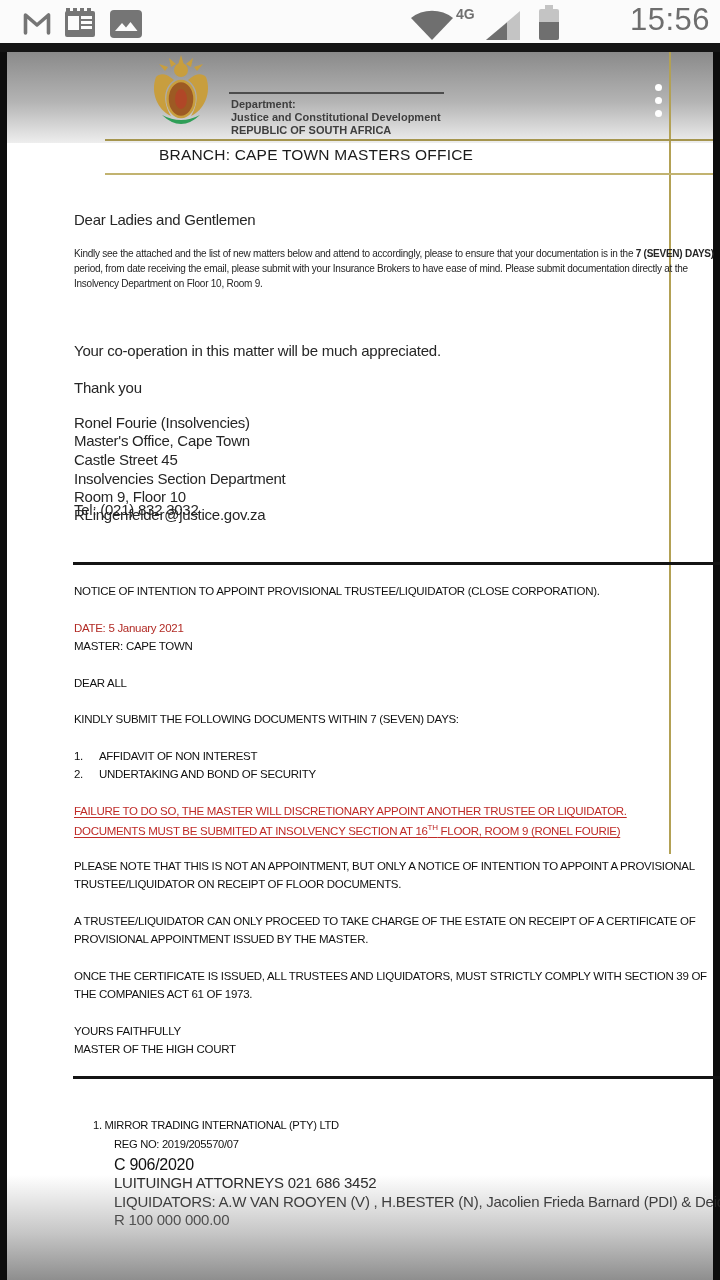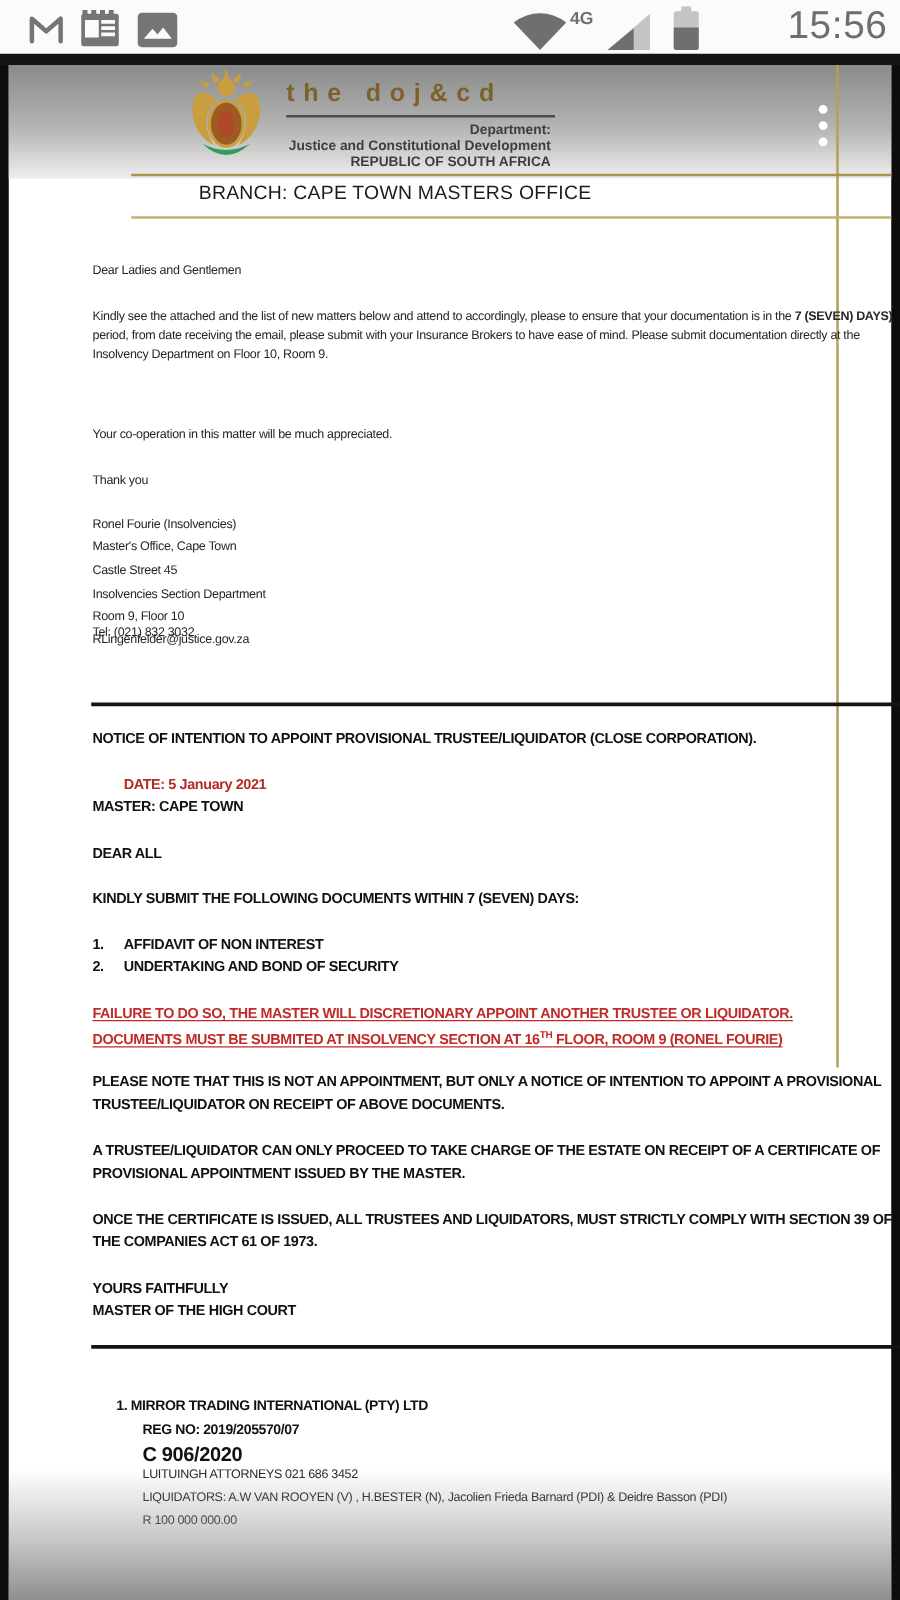--- a/index.html
+++ b/index.html
@@ -14,32 +14,32 @@
   .band{position:absolute;left:0;top:43px;width:720px;height:9px;background:#151515;}
   .edge{position:absolute;top:52px;bottom:0;width:7px;background:#0d0d0d;}
   .edge.l{left:0}.edge.r{right:0}
   
   .hdr{position:absolute;left:7px;right:7px;top:52px;height:91px;
        background:linear-gradient(180deg,#8a8a8a 0%,#b4b4b4 55%,#eeeeee 100%);}
   .brand{position:absolute;left:222px;top:12px;font-size:20px;font-weight:700;
          letter-spacing:7px;color:#7c6228;}
   .brandline{position:absolute;left:222px;top:40px;width:215px;height:2px;background:#4c4c4c;}
   .dept{position:absolute;left:224px;top:46px;font-size:11px;font-weight:700;
-        color:#3e3e3e;line-height:13px;white-space:nowrap;text-align:right;}
+        color:#3e3e3e;line-height:13px;white-space:nowrap;}
   .dots{position:absolute;left:648px;top:32px;width:10px;}
   .dots i{display:block;width:7px;height:7px;border-radius:50%;background:#fff;margin:0 0 6px 0;}
   .oliv-v{position:absolute;left:669px;top:52px;width:2px;height:802px;background:#b3a155;}
   .oliv-h1{position:absolute;left:105px;top:139px;width:608px;height:2px;background:#a5954e;}
   .oliv-h2{position:absolute;left:105px;top:173px;width:608px;height:2px;background:#c2b370;}
   .branch{position:absolute;left:159px;top:146px;font-size:15.5px;color:#1b1b1b;letter-spacing:.2px;white-space:nowrap;}
   
   .ln{position:absolute;left:74px;white-space:nowrap;}
-  .rg{font-size:10px;letter-spacing:-.25px;color:#262626;}
-  .cb{font-size:11.5px;letter-spacing:-.3px;font-weight:700;color:#111;}
-  .red{color:#b22b25;margin-left:25px;}
+  .rg{font-size:15px;letter-spacing:-.25px;color:#262626;}
+  .cb{font-size:11.5px;letter-spacing:-.3px;font-weight:400;color:#111;}
+  .red{color:#b22b25;}
   .fail{color:#bf2b28;text-decoration:underline;text-underline-offset:2px;}
   .para{position:absolute;left:74px;top:246px;width:646px;font-size:10px;
         letter-spacing:-.25px;color:#262626;line-height:15px;white-space:normal;}
   .hr{position:absolute;left:73px;width:647px;height:3px;background:#141414;}
   .num{display:inline-block;width:25px;}
   sup.th{font-size:8px;vertical-align:super;}
   .fade{position:absolute;left:7px;right:7px;bottom:0;height:105px;pointer-events:none;
         background:linear-gradient(180deg,rgba(142,142,142,0) 0%,rgba(142,142,142,.5) 55%,#8e8e8e 100%);}
 </style>
 </head>
@@ -97,21 +97,20 @@
           <polygon points="10,9 16,16 19,12"></polygon>
             <polygon points="54,9 48,16 45,12"></polygon>
           <circle cx="32" cy="15" r="7"></circle>
         </g>
         <path d="M7,22 C1,38 9,55 22,61 C13,46 15,32 25,25 C17,18 11,18 7,22 Z" fill="#c89e3e"></path>
         <path d="M57,22 C63,38 55,55 42,61 C51,46 49,32 39,25 C47,18 53,18 57,22 Z" fill="#c89e3e"></path>
         <ellipse cx="32" cy="44" rx="13.5" ry="18" fill="#9d5a23" stroke="#c89e3e" stroke-width="2.5"></ellipse>
         <ellipse cx="32" cy="44" rx="6" ry="10" fill="#c0392b" opacity=".55"></ellipse>
         <path d="M13,60 Q32,78 51,60 Q32,70 13,60 Z" fill="#2f9e57"></path>
       </svg>
-      <div class="brand">the doj&amp;cd</div>
       <div class="brandline"></div>
       <div class="dept">
         <div>Department:</div>
         <div>Justice and Constitutional Development</div>
         <div>REPUBLIC OF SOUTH AFRICA</div>
       </div>
       <div class="dots">
           <i></i>
           <i></i>
           <i></i>
@@ -140,21 +139,21 @@
     <div class="ln cb" style="top:585px">NOTICE OF INTENTION TO APPOINT PROVISIONAL TRUSTEE/LIQUIDATOR (CLOSE CORPORATION).</div>
     <div class="ln cb red" style="top:622px">DATE:   5 January 2021</div>
     <div class="ln cb" style="top:640px">MASTER: CAPE TOWN</div>
     <div class="ln cb" style="top:677px">DEAR ALL</div>
     <div class="ln cb" style="top:713px">KINDLY SUBMIT THE FOLLOWING DOCUMENTS WITHIN 7 (SEVEN) DAYS:</div>
     <div class="ln cb" style="top:750px"><span class="num">1.</span><span>AFFIDAVIT OF NON INTEREST</span></div>
     <div class="ln cb" style="top:768px"><span class="num">2.</span><span>UNDERTAKING AND BOND OF SECURITY</span></div>
     <div class="ln cb fail" style="top:805px">FAILURE TO DO SO, THE MASTER WILL DISCRETIONARY APPOINT ANOTHER TRUSTEE OR LIQUIDATOR.</div>
     <div class="ln cb fail" style="top:823px"><span>DOCUMENTS MUST BE SUBMITED AT INSOLVENCY SECTION AT 16</span><sup class="th">TH</sup><span> FLOOR, ROOM 9 (RONEL FOURIE)</span></div>
     <div class="ln cb" style="top:860px">PLEASE NOTE THAT THIS IS NOT AN APPOINTMENT, BUT ONLY A NOTICE OF INTENTION TO APPOINT A PROVISIONAL</div>
-    <div class="ln cb" style="top:878px">TRUSTEE/LIQUIDATOR ON RECEIPT OF ABOVE DOCUMENTS.</div>
+    <div class="ln cb" style="top:878px">TRUSTEE/LIQUIDATOR ON RECEIPT OF FLOOR DOCUMENTS.</div>
     <div class="ln cb" style="top:915px">A TRUSTEE/LIQUIDATOR CAN ONLY PROCEED TO TAKE CHARGE OF THE ESTATE ON RECEIPT OF A CERTIFICATE OF</div>
     <div class="ln cb" style="top:933px">PROVISIONAL APPOINTMENT ISSUED BY THE MASTER.</div>
     <div class="ln cb" style="top:970px">ONCE THE CERTIFICATE IS ISSUED, ALL TRUSTEES AND LIQUIDATORS, MUST STRICTLY COMPLY WITH SECTION 39 OF</div>
     <div class="ln cb" style="top:988px">THE COMPANIES ACT 61 OF 1973.</div>
     <div class="ln cb" style="top:1025px">YOURS FAITHFULLY</div>
     <div class="ln cb" style="top:1043px">MASTER OF THE HIGH COURT</div>
 
     <div class="hr" style="top:1076px"></div>
 
     <div class="ln cb" style="left:93px;top:1119px;font-size:11.2px">1. MIRROR TRADING INTERNATIONAL (PTY) LTD</div>

